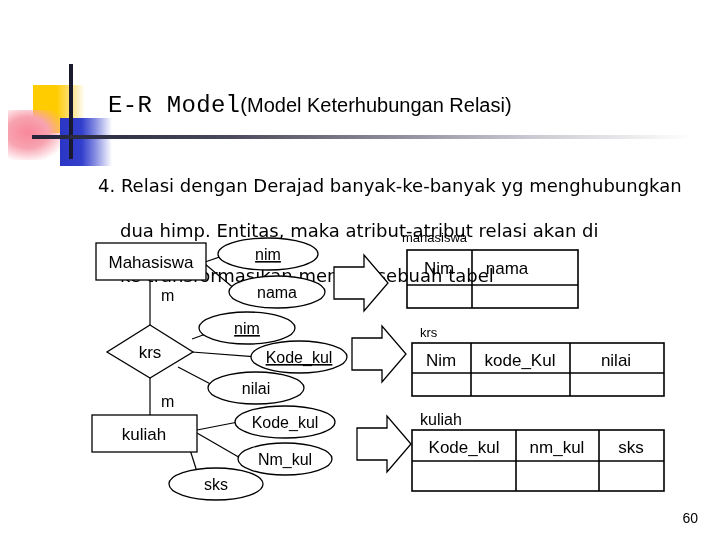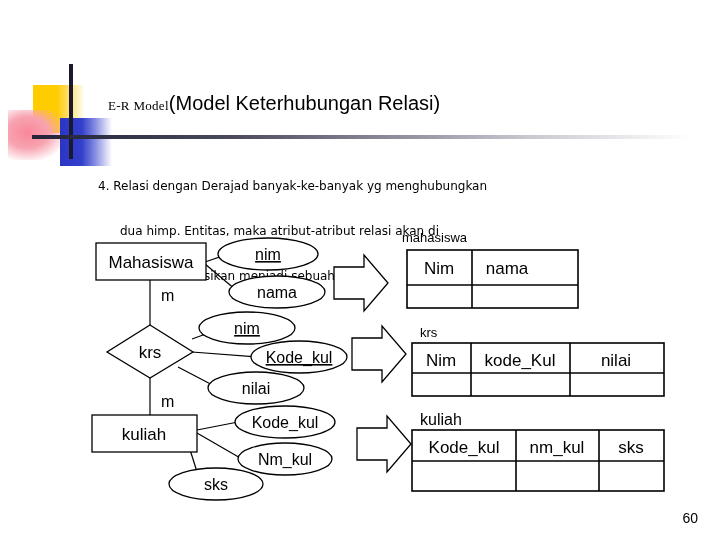--- a/index.html
+++ b/index.html
@@ -44,35 +44,35 @@
     background: linear-gradient(to right, #24243a 0%, #2b2b42 8%, #4a4a5c 30%, #8d8d9b 55%, #c8c8d0 75%, rgba(255,255,255,0) 100%);
   }
 
   
   #title {
     position: absolute;
     left: 108px; top: 92px;
     white-space: nowrap;
   }
   #title .serif {
-    font-family: Liberation Serif, serif;
-    font-size: 13px;
+    font-family: Liberation Mono, monospace;
+    font-size: 24px;
     letter-spacing: .3px;
   }
   #title .sans {
     font-family: "Liberation Sans", sans-serif;
     font-size: 20px;
   }
 
   
   #body-text {
     position: absolute;
     left: 98px; top: 152px;
     width: 600px;
-    font-size: 12px;
+    font-size: 18px;
     line-height: 22.5px;
     font-family: "DejaVu Sans", sans-serif;
     white-space: pre-line;
     text-indent: 0;
   }
   #body-text .ln { display: block; }
   #body-text .ln2, #body-text .ln3 { padding-left: 22px; }
 
   
   #diagram {

